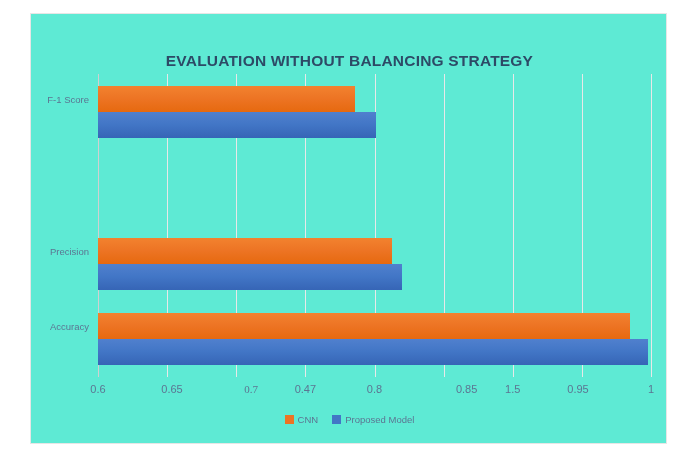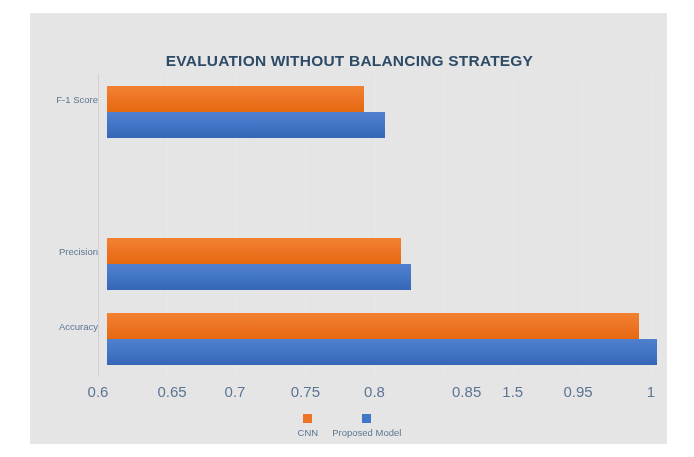--- a/index.html
+++ b/index.html
@@ -13,21 +13,21 @@
     font-family: "Liberation Sans", sans-serif;
     overflow: hidden;
   }
 
   #chart-card {
     position: absolute;
     left: 30px;
     top: 13px;
     width: 637px;
     height: 431px;
-    background: #e5e5e5;
+    background: #5eead4;
     border: 1px solid #e6e6e6;
     box-sizing: border-box;
   }
 
   #chart-title {
     position: absolute;
     left: 0;
     top: 38px;
     width: 637px;
     text-align: center;
@@ -53,21 +53,21 @@
     width: 1px;
     height: 100%;
     background: #e8e8e8;
   }
   .gridline.axis-line {
     background: #d0d0d0;
   }
 
   .bar-group {
     position: absolute;
-    left: 9px;
+    left: 0;
     width: 100%;
   }
 
   .bar {
     position: absolute;
     left: 0;
     height: 26px;
     border-radius: 0;
   }
   .bar.series-cnn {
@@ -95,41 +95,40 @@
     position: absolute;
     left: 67px;
     top: 369px;
     width: 553px;
     height: 16px;
   }
   .tick-label {
     position: absolute;
     top: 0;
     transform: translateX(-50%);
-    font-size: 15px;
+    font-size: 11px;
     color: #5c7592;
     white-space: nowrap;
   }
 
   
   #legend {
     position: absolute;
     left: 0;
     top: 400px;
     width: 637px;
     display: flex;
     justify-content: center;
     align-items: center;
     gap: 14px;
   }
   .legend-item {
     display: flex;
     align-items: center;
     gap: 4px;
-    flex-direction: column;
   }
   .legend-swatch {
     width: 9px;
     height: 9px;
     display: inline-block;
   }
   .legend-swatch.cnn { background: #ed7424; }
   .legend-swatch.proposed { background: #4276c6; }
   .legend-text {
     font-size: 9.5px;
@@ -167,22 +166,22 @@
       <div class="bar-group" style="top: 228.25px; height: 75.75px;">
         <div class="cat-label">Accuracy</div>
         <div class="bar series-cnn" title="CNN Accuracy: 0.985" style="width: 532.263px;"></div>
         <div class="bar series-proposed" title="Proposed Model Accuracy: 0.998" style="width: 550.235px;"></div>
       </div>
     </div>
 
   <div id="x-axis">
       <div class="tick-label" style="left: 0px;">0.6</div>
       <div class="tick-label" style="left: 74px;">0.65</div>
-      <div class="tick-label" style="left: 137px;">0.7</div>
-      <div class="tick-label" style="left: 207.375px;">0.75</div>
+      <div class="tick-label" style="left: 153px; font-family: Liberation Serif, serif;">0.7</div>
+      <div class="tick-label" style="left: 207.375px;">0.47</div>
       <div class="tick-label" style="left: 276.5px;">0.8</div>
       <div class="tick-label" style="left: 345.625px; margin-left: 23px;">0.85</div>
       <div class="tick-label" style="left: 414.75px;">1.5</div>
       <div class="tick-label" style="left: 480px;">0.95</div>
       <div class="tick-label" style="left: 553px;">1</div>
     </div>
 
   <div id="legend">
       <div class="legend-item">
         <span class="legend-swatch cnn"></span>

